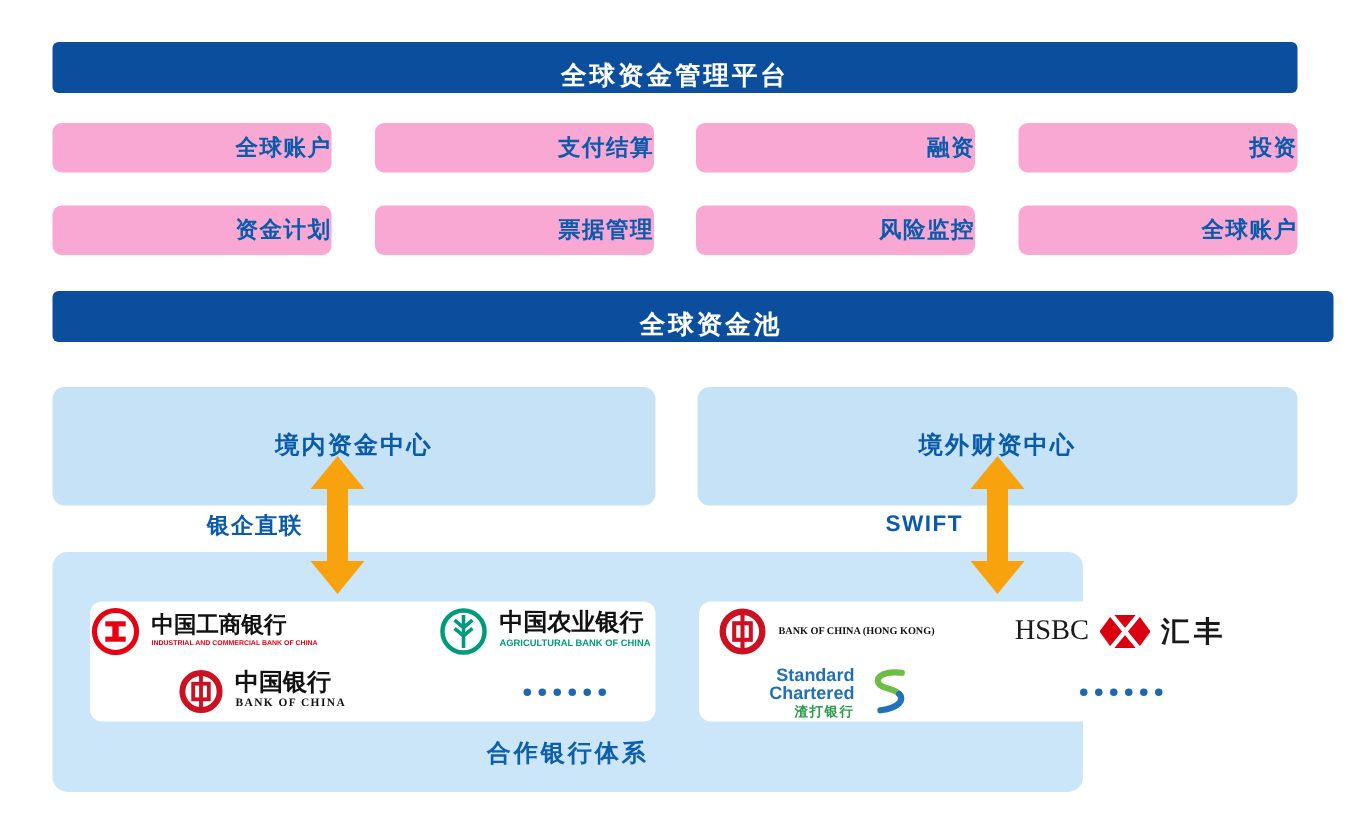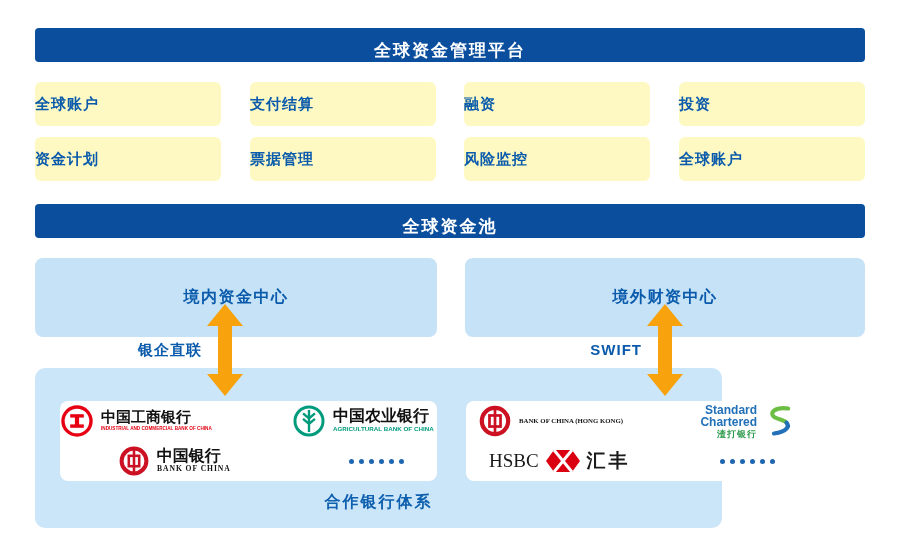--- a/index.html
+++ b/index.html
@@ -7,26 +7,26 @@
     position:relative;width:900px;height:556px;background:#fff;overflow:hidden;
     font-family:"Liberation Sans", sans-serif;
   }
   
   .banner{
     position:absolute;left:35px;width:830px;height:34px;background:#0A4E9D;
     border-radius:4px;color:#fff;font-size:17px;font-weight:bold;letter-spacing:2px;
     display:flex;align-items:flex-end;justify-content:center;
   }
   #header-bar{top:28px;}
-  #pool-bar{top:204px;}
+  #pool-bar{top:194px;padding-left:24px;}
   
   .module{
-    position:absolute;width:186px;height:44px;background:#fef9c3;border-radius:6px;
+    position:absolute;width:186px;height:33px;background:#f9a8d4;border-radius:6px;
     color:#0A5BAB;font-size:15px;font-weight:bold;letter-spacing:1px;
-    display:flex;align-items:center;justify-content:flex-start;
+    display:flex;align-items:center;justify-content:flex-end;
   }
   .r1{top:82px;} .r2{top:137px;}
   .c1{left:35px;} .c2{left:250px;} .c3{left:464px;} .c4{left:679px;}
   
   .center-box{
     position:absolute;top:258px;height:79px;background:#C6E2F7;border-radius:8px;
     color:#0A5BAB;font-size:16px;font-weight:bold;letter-spacing:1.5px;
     display:flex;align-items:center;justify-content:center;
   }
   #domestic-center{left:35px;width:402px;}
@@ -187,38 +187,38 @@
         <svg class="bank-logo" width="34" height="34" viewBox="0 0 40 40">
           <circle cx="20" cy="20" r="15.5" fill="none" stroke="#CC1122" stroke-width="5"></circle>
           <rect x="13.5" y="13.5" width="13" height="13" fill="none" stroke="#CC1122" stroke-width="3.2"></rect>
           <line x1="20" y1="4" x2="20" y2="36" stroke="#CC1122" stroke-width="3.2"></line>
         </svg>
         <div class="bank-text">
           <span class="bank-sub sub-bochk">BANK OF CHINA (HONG KONG)</span>
         </div>
       </div>
       <div class="bank-cell">
+        <span class="hsbc-prefix">HSBC</span>
+        <svg class="bank-logo" width="34" height="22" viewBox="0 0 34 22">
+          <polygon points="0,11 8,0 26,0 34,11 26,22 8,22" fill="#DB0011"></polygon>
+          <path d="M8 0 L26 22 M26 0 L8 22" stroke="#ffffff" stroke-width="3"></path>
+        </svg>
+        <span class="hsbc-suffix">汇丰</span>
+      </div>
+      <div class="bank-cell">
         <div class="sc-text">
           <span class="sc-line">Standard</span>
           <span class="sc-line">Chartered</span>
           <span class="sc-cn">渣打银行</span>
         </div>
         <svg class="bank-logo" width="30" height="36" viewBox="0 0 36 40">
           <path d="M29 5 C13 3 6 10 12 15 C16 18 24 18 27 22" fill="none" stroke="#6DBE45" stroke-width="5" stroke-linecap="round"></path>
           <path d="M27 22 C31 26 28 33 12 35" fill="none" stroke="#2170B8" stroke-width="5" stroke-linecap="round"></path>
         </svg>
       </div>
-      <div class="bank-cell">
-        <span class="hsbc-prefix">HSBC</span>
-        <svg class="bank-logo" width="34" height="22" viewBox="0 0 34 22">
-          <polygon points="0,11 8,0 26,0 34,11 26,22 8,22" fill="#DB0011"></polygon>
-          <path d="M8 0 L26 22 M26 0 L8 22" stroke="#ffffff" stroke-width="3"></path>
-        </svg>
-        <span class="hsbc-suffix">汇丰</span>
-      </div>
       <div class="dots" title="……">
         <i class="dot"></i>
           <i class="dot"></i>
           <i class="dot"></i>
           <i class="dot"></i>
           <i class="dot"></i>
           <i class="dot"></i>
       </div>
     </div>
 

